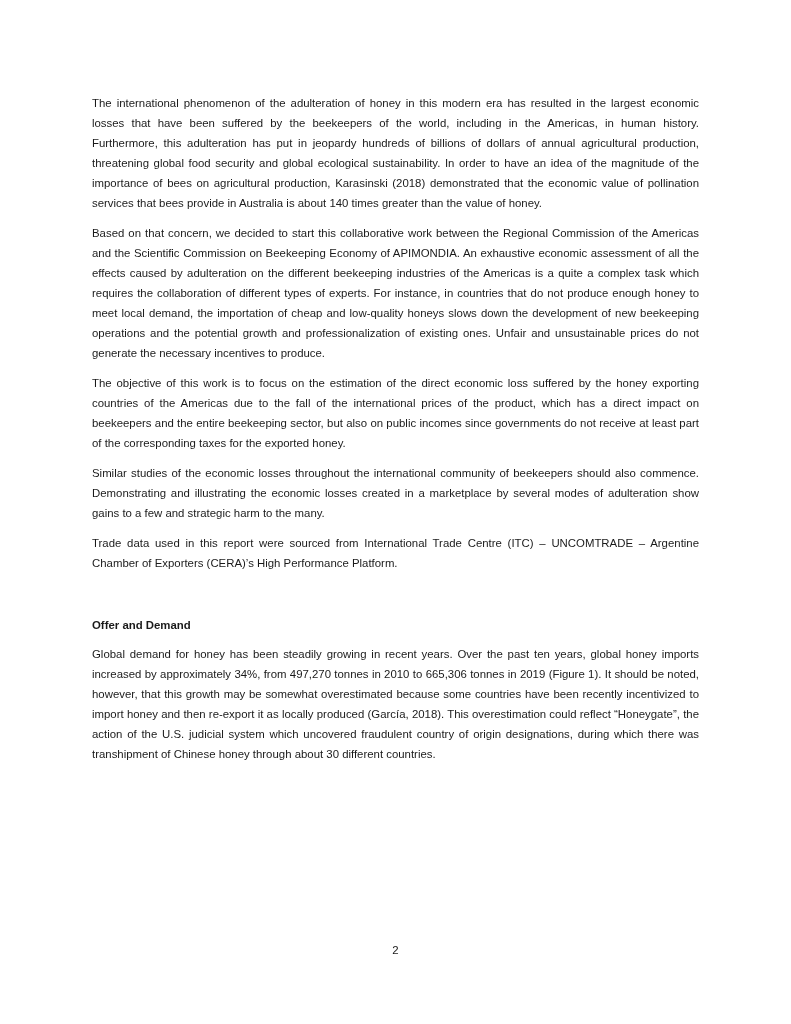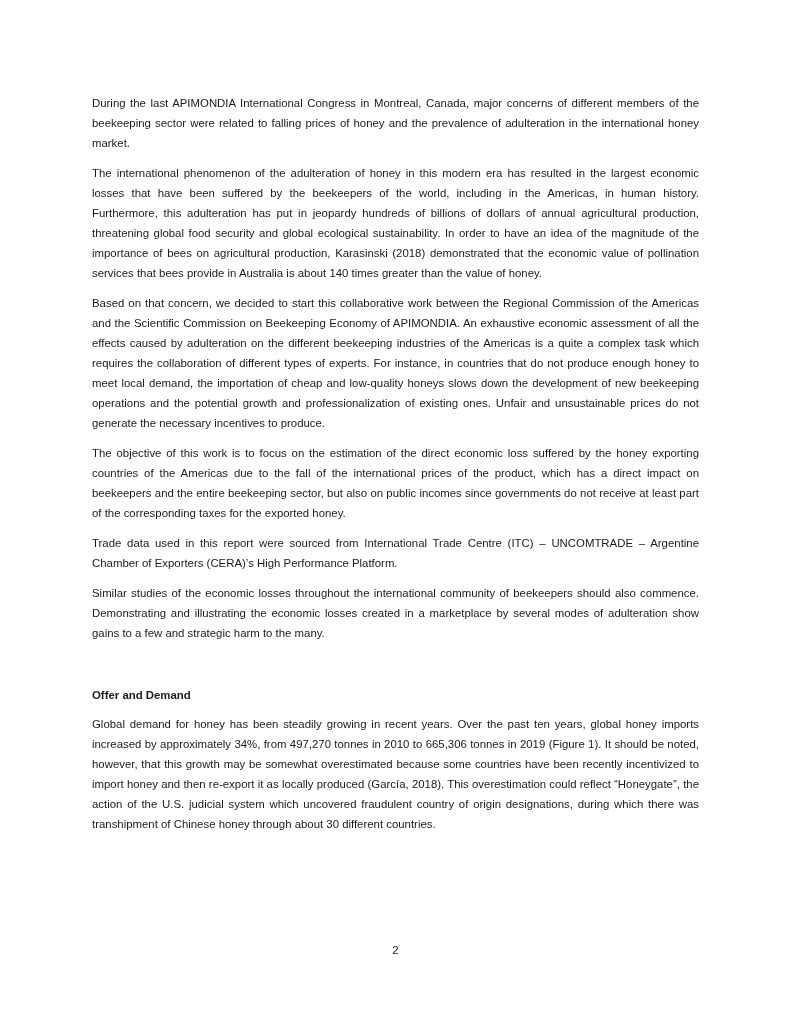--- a/index.html
+++ b/index.html
@@ -16,24 +16,23 @@
   }
   .page-number {
     position: absolute; left: 0; width: 791px; top: 944px; text-align: center;
     font-family: "Liberation Sans", sans-serif; font-size: 11.4px; color: #1a1a1a;
   }
 </style>
 </head>
 <body>
 
 <div class="page">
-  <p class="first">During the last APIMONDIA International Congress in Montreal, Canada, major concerns of different members of the beekeeping sector were related to falling prices of honey and the prevalence of adulteration in the international honey market.</p>
   <p>The international phenomenon of the adulteration of honey in this modern era has resulted in the largest economic losses that have been suffered by the beekeepers of the world, including in the Americas, in human history.  Furthermore, this adulteration has put in jeopardy hundreds of billions of dollars of annual agricultural production, threatening global food security and global ecological sustainability.  In order to have an idea of the magnitude of the importance of bees on agricultural production, Karasinski (2018) demonstrated that the economic value of pollination services that bees provide in Australia is about 140 times greater than the value of honey.</p>
   <p>Based on that concern, we decided to start this collaborative work between the Regional Commission of the Americas and the Scientific Commission on Beekeeping Economy of APIMONDIA. An exhaustive economic assessment of all the effects caused by adulteration  on the different beekeeping industries of the Americas is a quite a complex task which requires the collaboration of different types of experts. For instance, in countries that do not produce enough honey to meet local demand, the importation of cheap and low-quality honeys slows down the development of new beekeeping operations and the potential growth and professionalization of existing ones. Unfair and unsustainable prices do not generate the necessary incentives to produce.</p>
   <p>The objective of this work is to focus on the estimation of the direct economic loss suffered by the honey exporting countries of the Americas due to the fall of the international prices of the product, which has a direct impact on beekeepers and the entire beekeeping sector, but also on public incomes since governments do not receive at least part of the corresponding taxes for the exported honey.</p>
+  <p>Similar studies of the economic losses throughout the international community of beekeepers should also commence.  Demonstrating and illustrating the economic losses created in a marketplace by several modes of adulteration show gains to a few and strategic harm to the many.</p>
   <p>Trade data used in this report were sourced from International Trade Centre (ITC) – UNCOMTRADE – Argentine Chamber of Exporters (CERA)’s High Performance Platform.</p>
-  <p>Similar studies of the economic losses throughout the international community of beekeepers should also commence.  Demonstrating and illustrating the economic losses created in a marketplace by several modes of adulteration show gains to a few and strategic harm to the many.</p>
 
   <div class="heading">Offer and Demand</div>
   <p>Global demand for honey has been steadily growing in recent years. Over the past ten years, global honey imports increased by approximately 34%, from 497,270 tonnes in 2010 to 665,306 tonnes in 2019 (Figure 1). It should be noted, however, that this growth may be somewhat overestimated because some countries have been recently incentivized to import honey and then re-export it as locally produced (García, 2018). This overestimation could reflect “Honeygate”, the action of the U.S. judicial system which uncovered fraudulent country of origin designations, during which there was transhipment of Chinese honey through about 30 different countries.</p>
 </div>
 
 <div class="page-number">2</div>
 
 </body></html>

